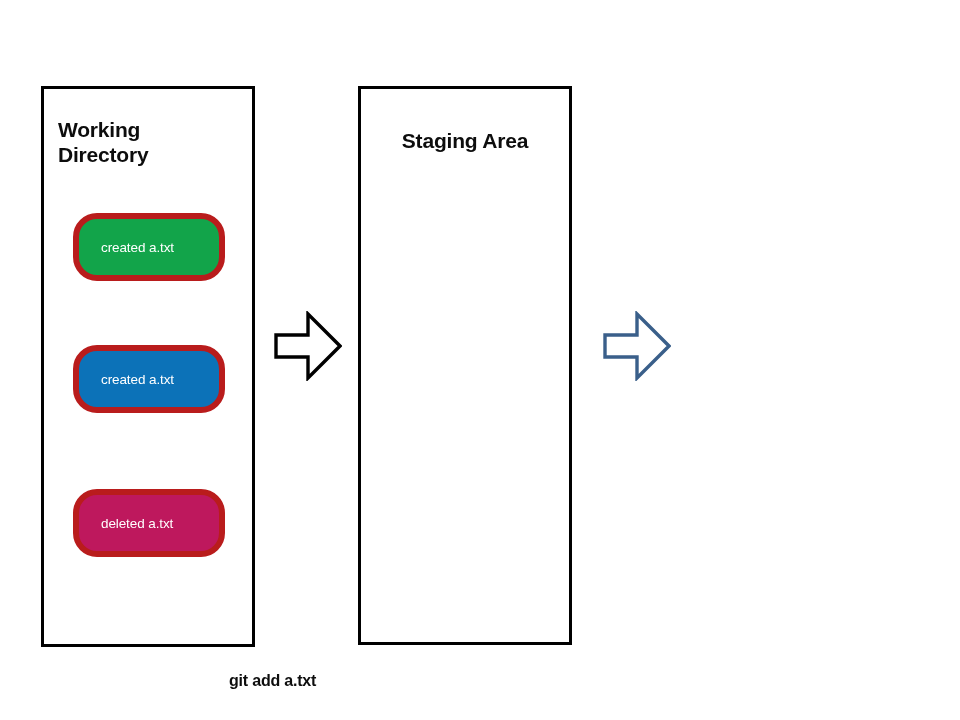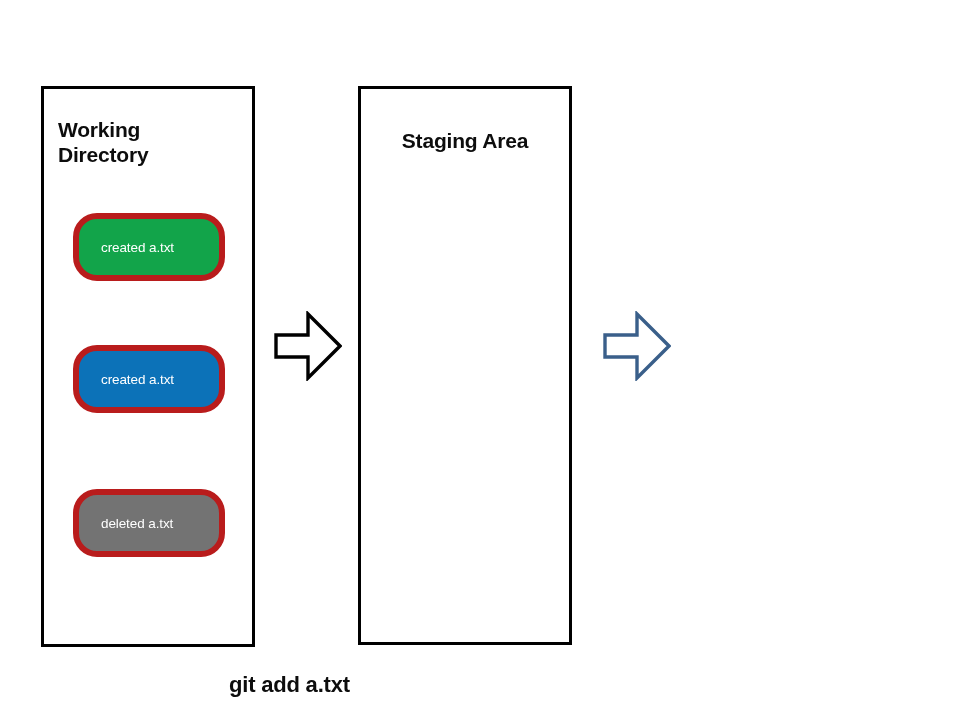--- a/index.html
+++ b/index.html
@@ -94,21 +94,21 @@
   #file-box-created {
     top: 124px;
     background: #12a44a;
   }
   #file-box-modified {
     top: 256px;
     background: #0c72b8;
   }
   #file-box-deleted {
     top: 400px;
-    background: #737373;
+    background: #be185d;
   }
 
   
   .arrow {
     position: absolute;
     top: 311px;
     width: 68px;
     height: 70px;
   }
   #arrow-add {
@@ -120,21 +120,21 @@
   .arrow svg {
     display: block;
     width: 100%;
     height: 100%;
   }
 
   
   .caption {
     position: absolute;
     top: 672px;
-    font-size: 22px;
+    font-size: 16px;
     font-weight: 700;
     color: #0d0d0d;
     letter-spacing: -0.2px;
     white-space: nowrap;
   }
   #caption-add {
     left: 229px;
   }
   #caption-commit {
     left: 534px;

